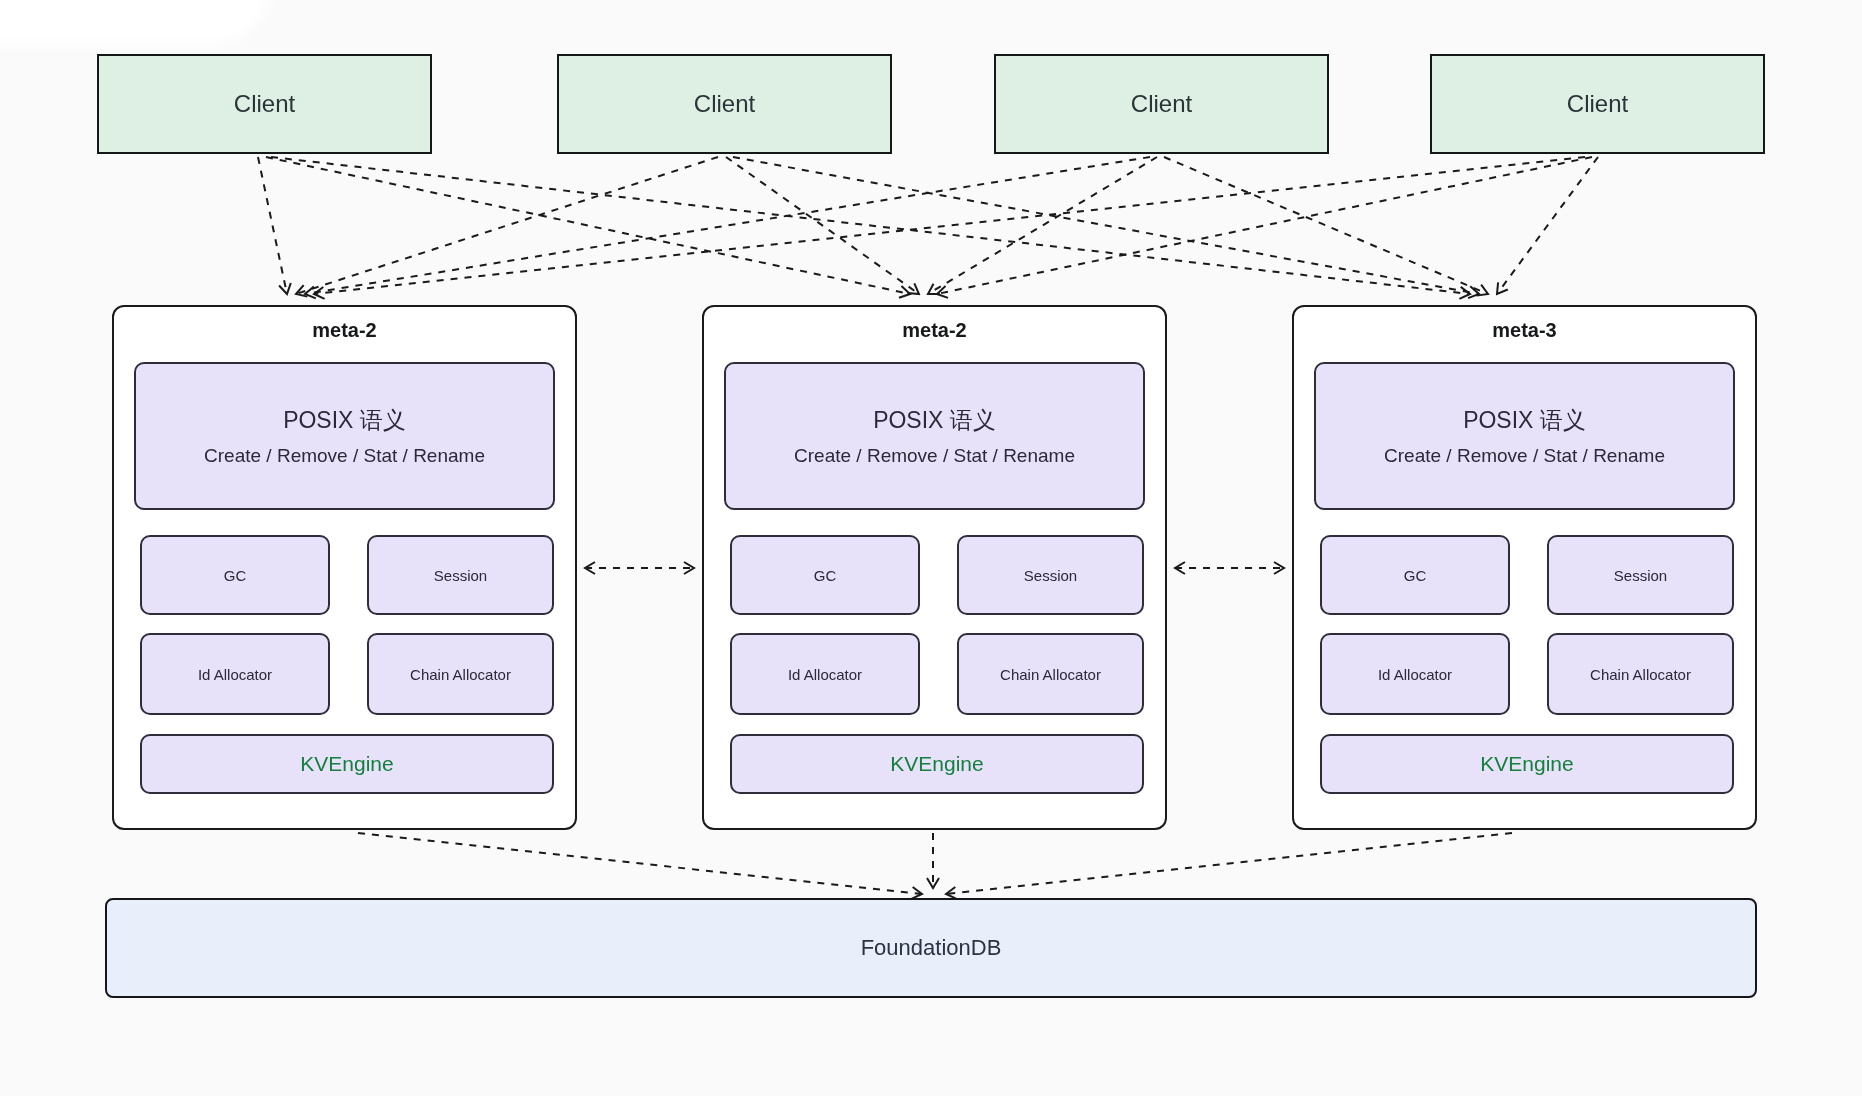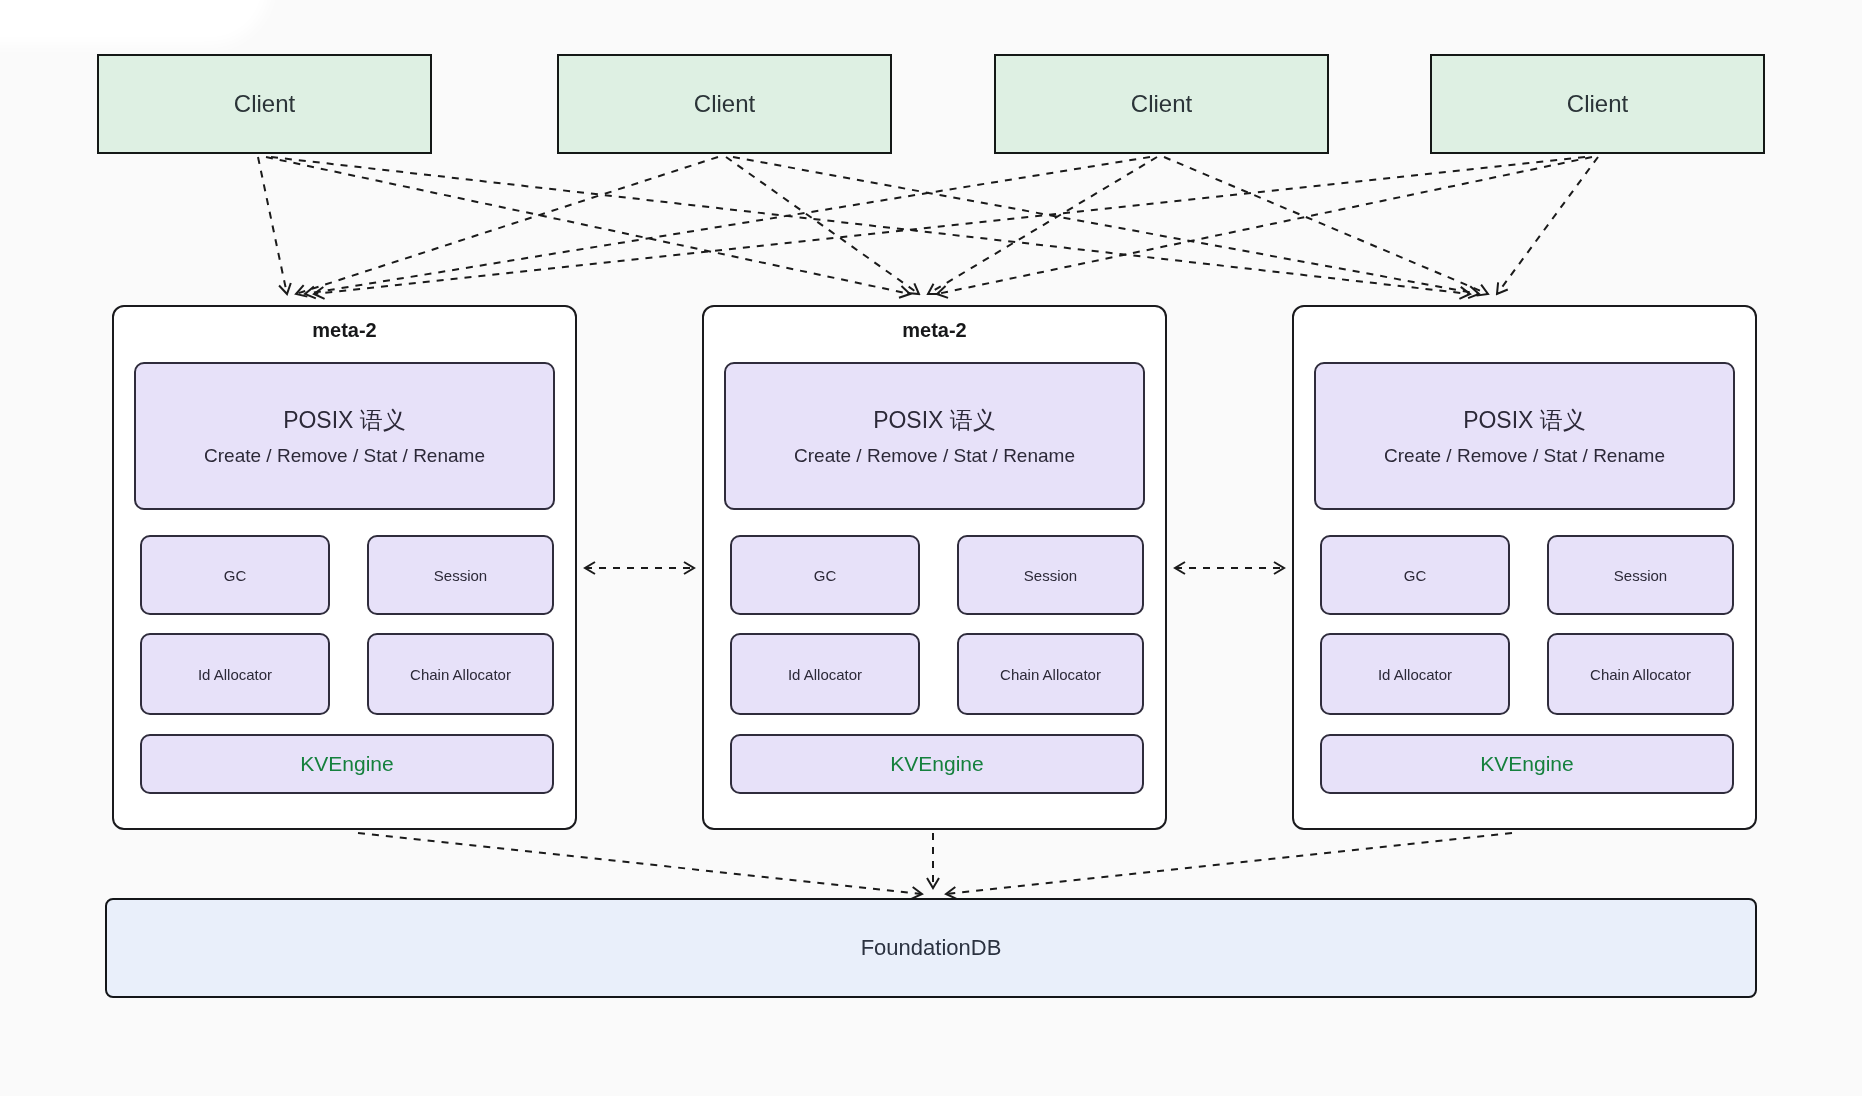--- a/index.html
+++ b/index.html
@@ -165,20 +165,21 @@
       <div class="posix-sub">Create / Remove / Stat / Rename</div>
     </div>
     <div class="mod r1l">GC</div>
     <div class="mod r1r">Session</div>
     <div class="mod r2l">Id Allocator</div>
     <div class="mod r2r">Chain Allocator</div>
     <div class="engine">KVEngine</div>
   </div>
 
   <div class="meta m3">
+    <div class="meta-title">meta-3</div>
     <div class="posix">
       <div class="posix-title">POSIX 语义</div>
       <div class="posix-sub">Create / Remove / Stat / Rename</div>
     </div>
     <div class="mod r1l">GC</div>
     <div class="mod r1r">Session</div>
     <div class="mod r2l">Id Allocator</div>
     <div class="mod r2r">Chain Allocator</div>
     <div class="engine">KVEngine</div>
   </div>

